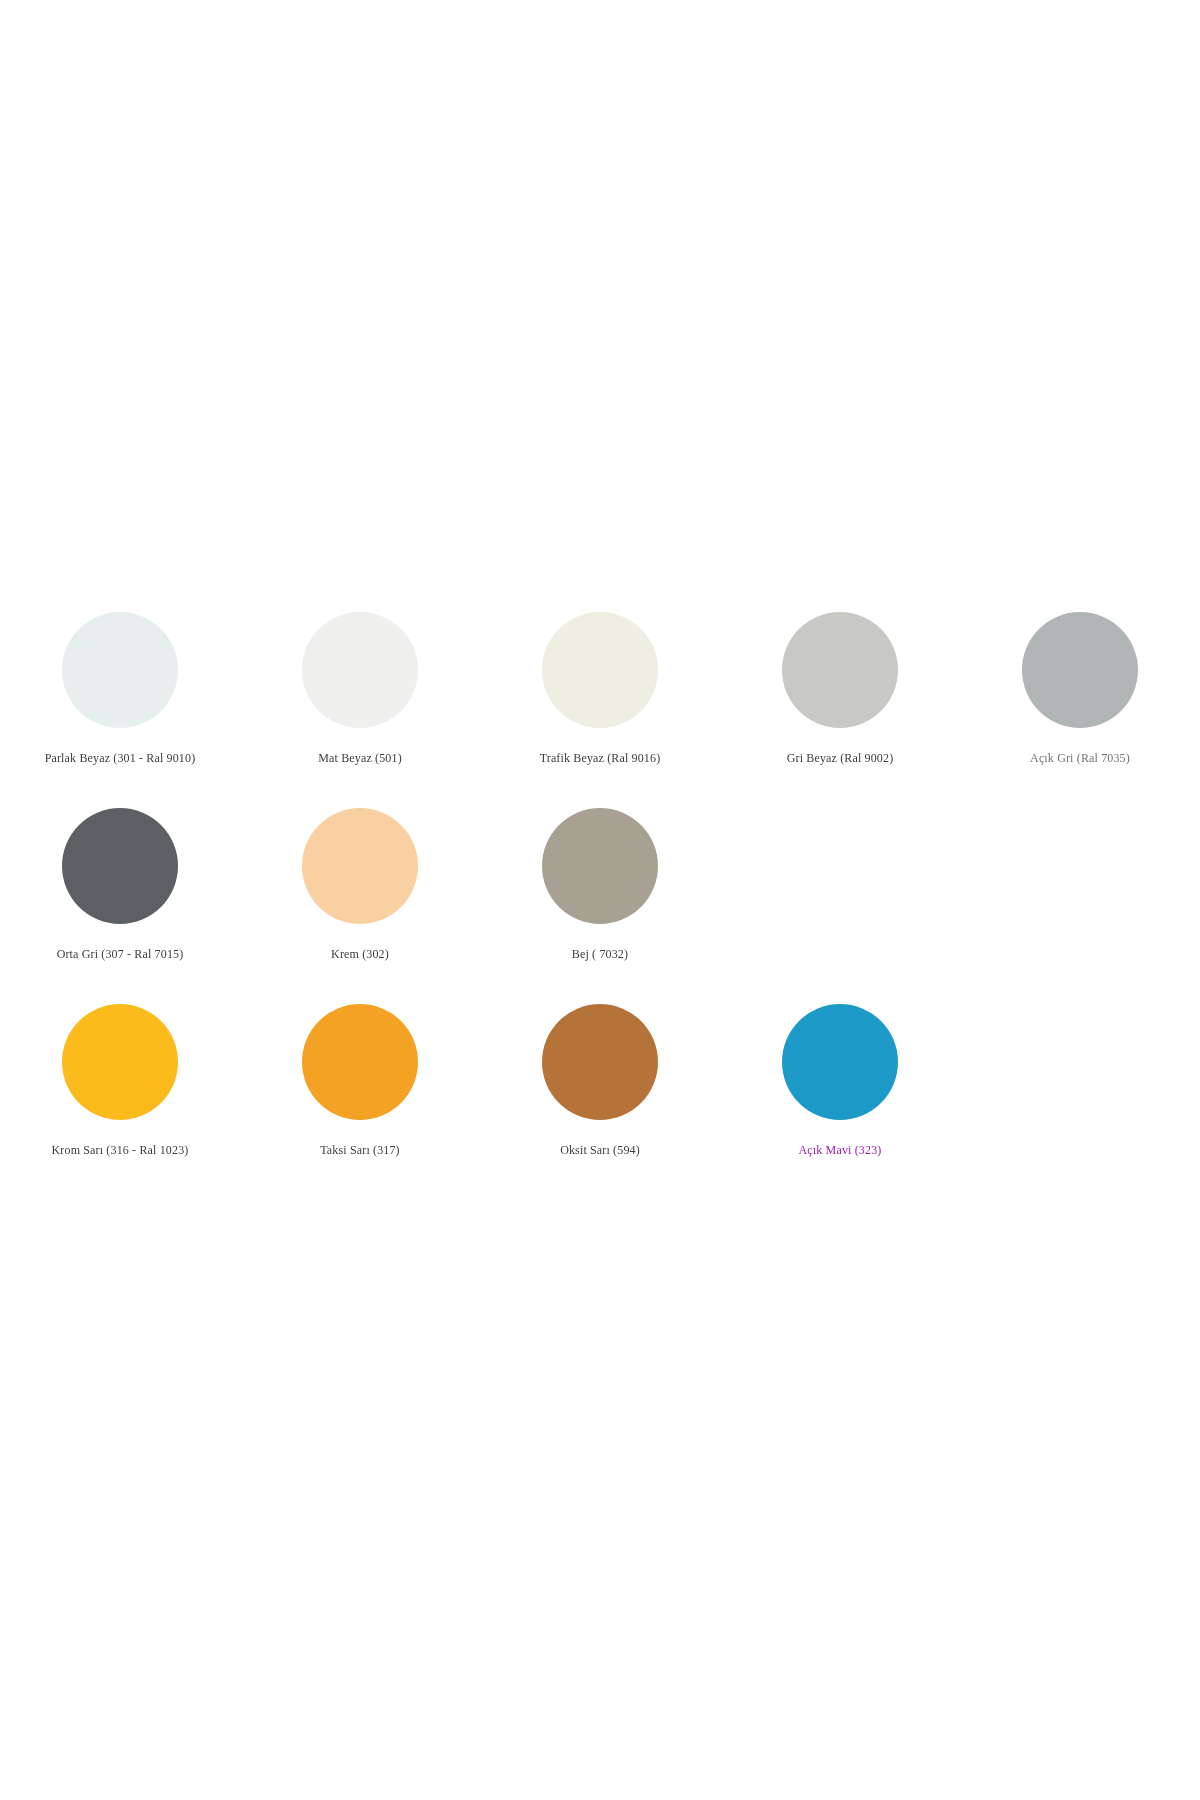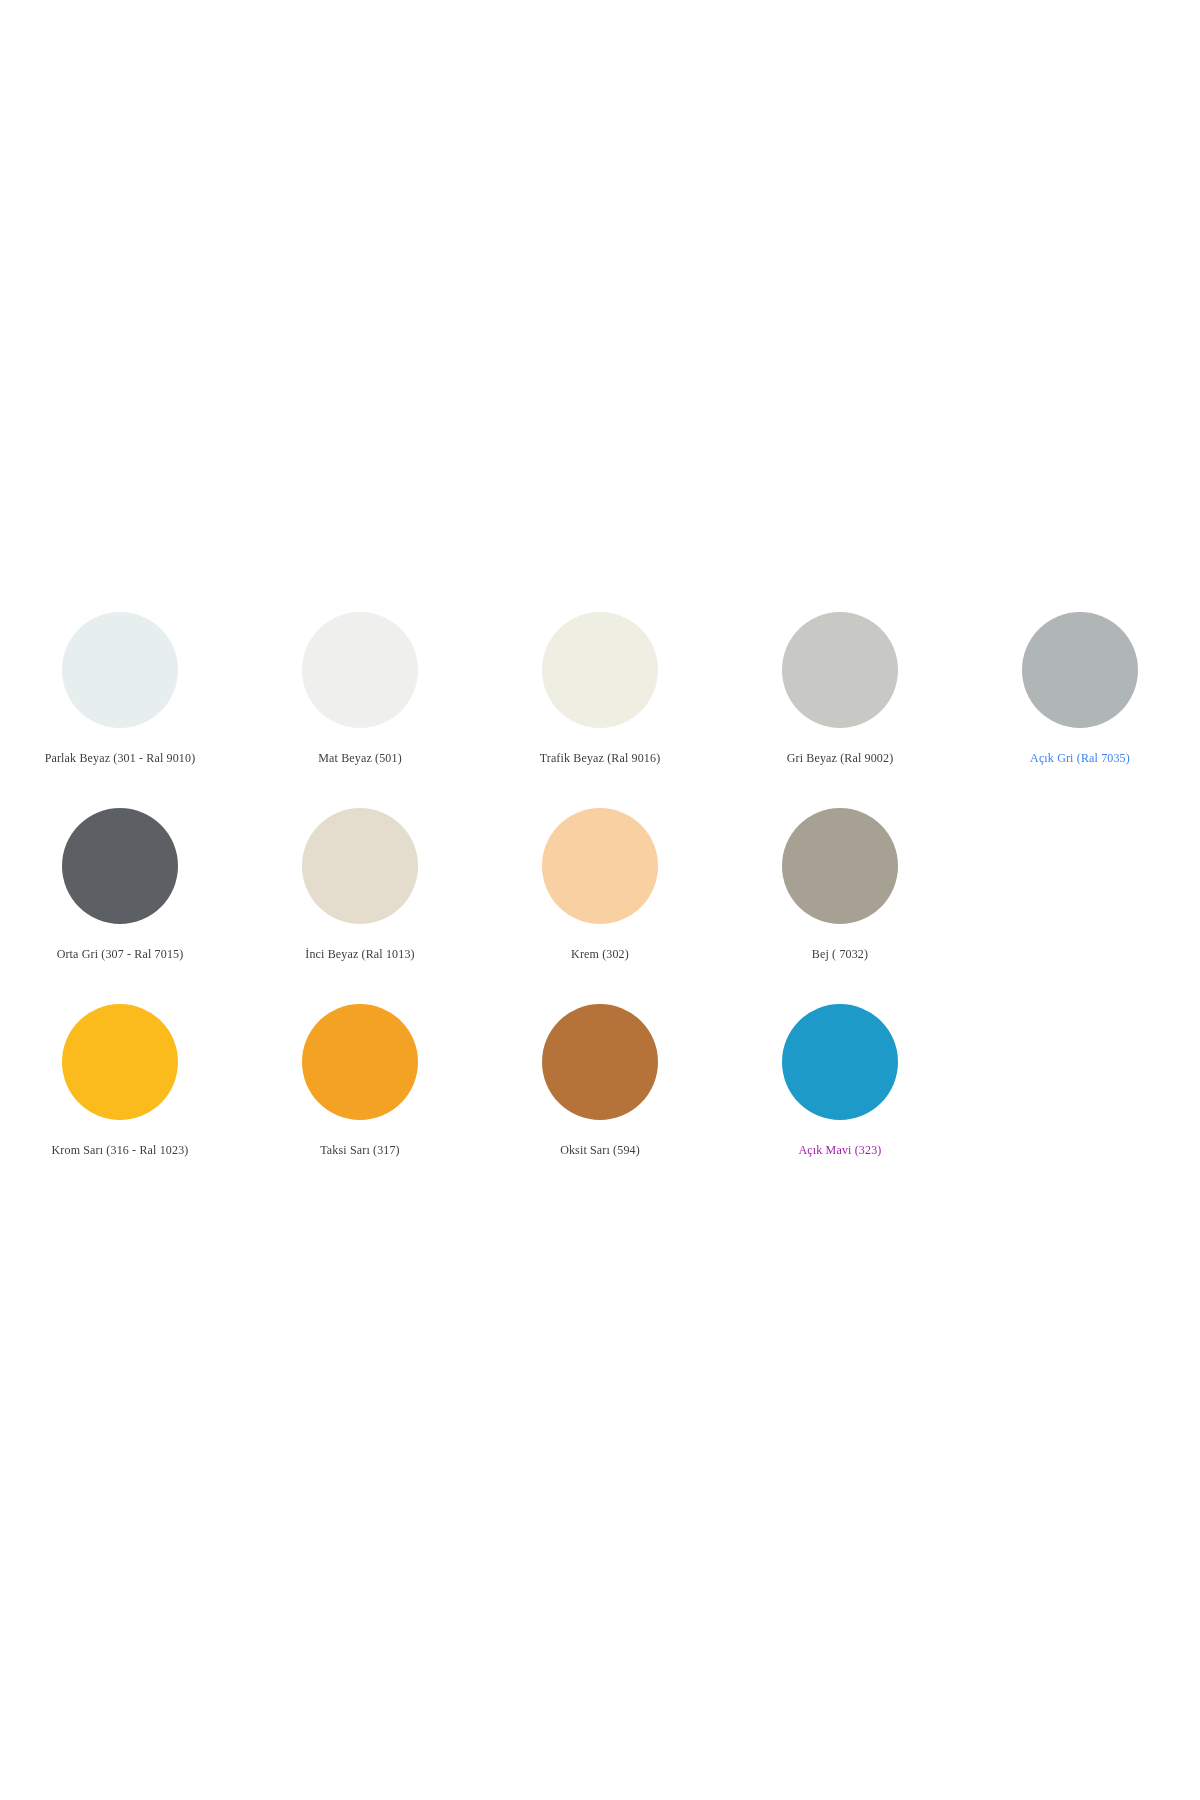--- a/index.html
+++ b/index.html
@@ -81,32 +81,28 @@
       <div class="swatch-cell">
         <div class="swatch-dot" style="background-color: rgb(238, 238, 227);"></div>
         <div class="swatch-label" style="color: rgb(61, 61, 61);">Trafik Beyaz (Ral 9016)</div>
       </div>
       <div class="swatch-cell">
         <div class="swatch-dot" style="background-color: rgb(200, 201, 196);"></div>
         <div class="swatch-label" style="color: rgb(61, 61, 61); text-align: center;">Gri Beyaz (Ral 9002)</div>
       </div>
       <div class="swatch-cell">
         <div class="swatch-dot" style="background-color: rgb(176, 181, 182);"></div>
-        <div class="swatch-label" style="color: #3b82f6;">Açık Gri (Ral 7035)</div>
+        <div class="swatch-label" style="color: #737373;">Açık Gri (Ral 7035)</div>
       </div>
     </div>
 
     <div class="swatch-row">
       <div class="swatch-cell">
         <div class="swatch-dot" style="background-color: rgb(92, 96, 100);"></div>
         <div class="swatch-label" style="color: rgb(61, 61, 61);">Orta Gri (307 - Ral 7015)</div>
-      </div>
-      <div class="swatch-cell">
-        <div class="swatch-dot" style="background-color: rgb(228, 220, 204);"></div>
-        <div class="swatch-label" style="color: rgb(61, 61, 61);">İnci Beyaz (Ral 1013)</div>
       </div>
       <div class="swatch-cell">
         <div class="swatch-dot" style="background-color: rgb(248, 208, 162);"></div>
         <div class="swatch-label" style="color: rgb(61, 61, 61);">Krem (302)</div>
       </div>
       <div class="swatch-cell">
         <div class="swatch-dot" style="background-color: rgb(166, 161, 146);"></div>
         <div class="swatch-label" style="color: rgb(61, 61, 61);">Bej ( 7032)</div>
       </div>
     </div>

